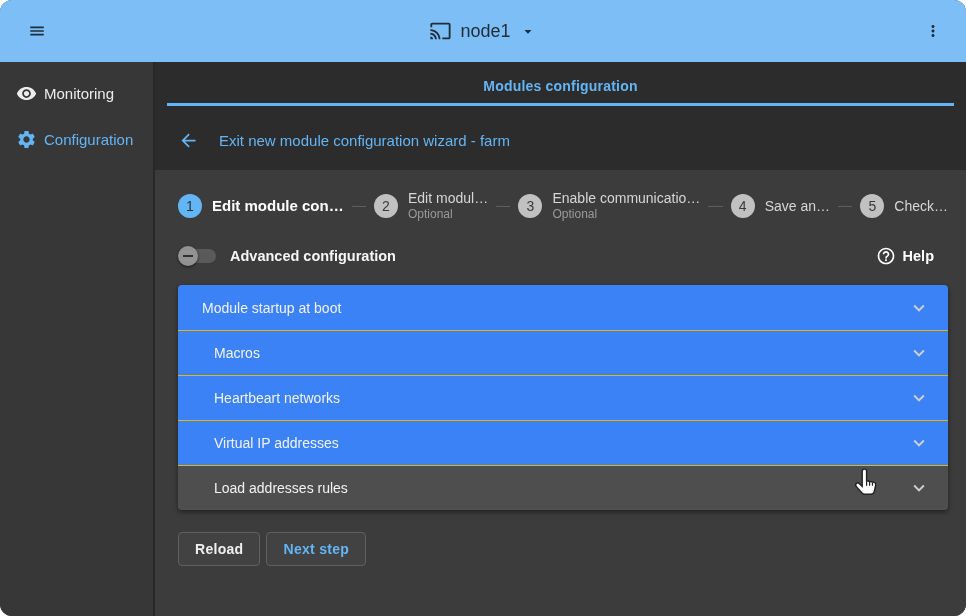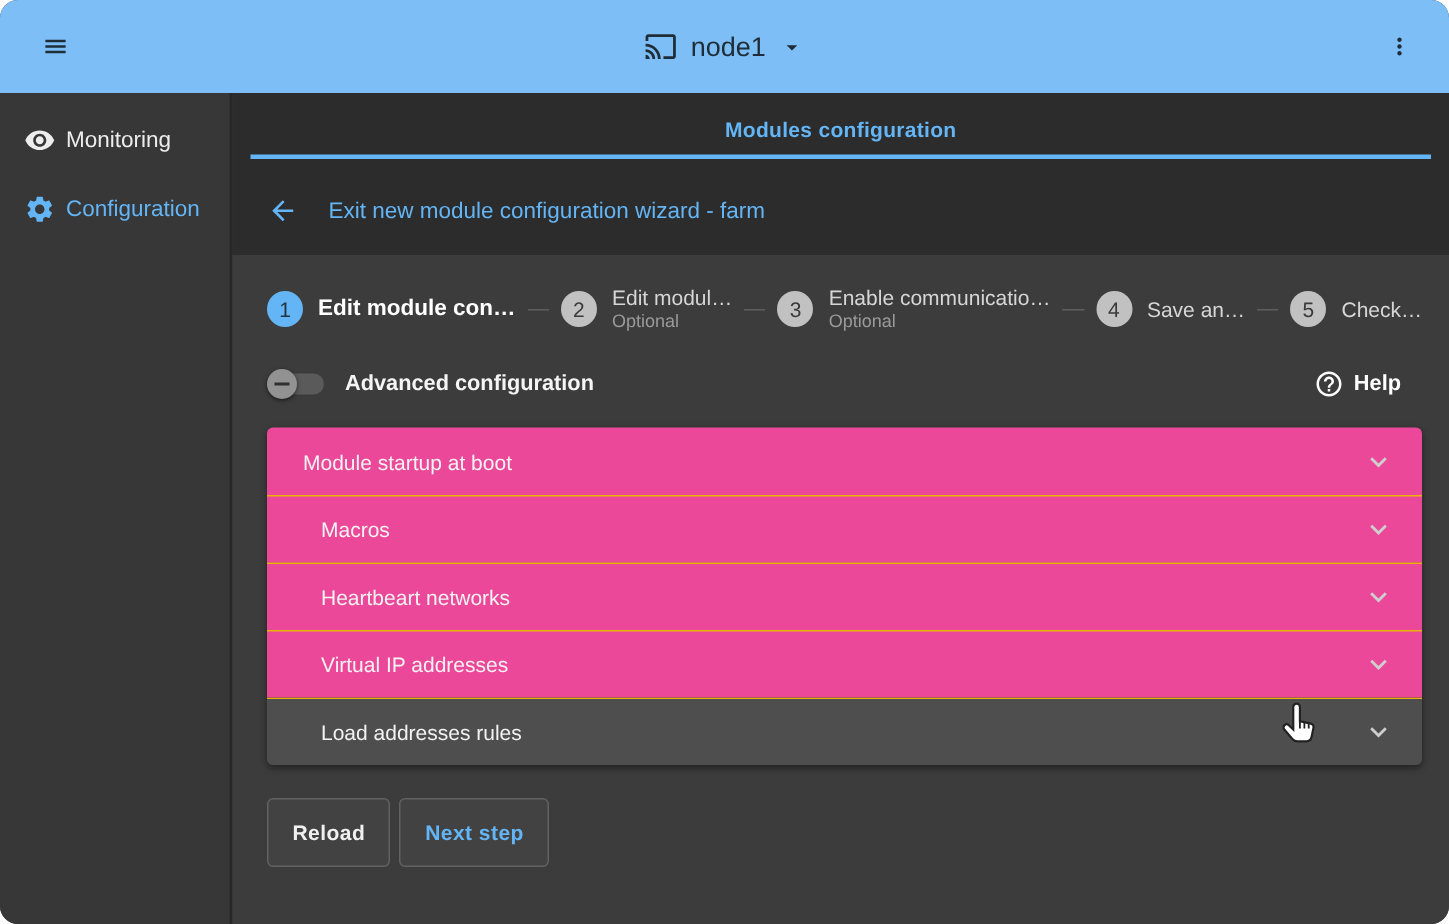--- a/index.html
+++ b/index.html
@@ -58,32 +58,32 @@
   .toggle-thumb{position:absolute;left:-2px;top:-3px;width:20px;height:20px;border-radius:50%;
     background:#929292;display:flex;align-items:center;justify-content:center;
     box-shadow:0 1px 3px rgba(0,0,0,.55);}
   .toggle-minus{width:10px;height:2px;background:#2f2f2f;}
   .adv-label{margin-left:14px;color:#f5f5f5;font-weight:700;font-size:14.5px;}
   .help-btn{margin-left:auto;display:flex;align-items:center;gap:7px;background:none;border:none;
     color:#ffffff;font-weight:700;font-size:14.5px;cursor:pointer;font-family:Liberation Sans, sans-serif;padding-right:14px;}
   .help-btn svg{fill:#ffffff;}
 
   .accordion{margin-top:11px;border-radius:4px;box-shadow:0 2px 5px rgba(0,0,0,.45);}
-  .panel{height:45px;background:#ec4899;display:flex;align-items:center;
+  .panel{height:45px;background:#3b82f6;display:flex;align-items:center;
     padding:0 18px 0 24px;cursor:pointer;box-sizing:border-box;}
   .panel + .panel{border-top:1px solid #eab308;padding-left:36px;}
   .panel:first-child{border-radius:4px 4px 0 0;}
   .panel:last-child{border-radius:0 0 4px 4px;}
   .panel.hovered{background:#4e4e4e;}
   .panel-title{flex:1;color:#f2f2f2;font-size:14px;font-weight:500;}
   .panel .chev{display:flex;align-items:center;}
   .panel .chev svg{fill:#cfcfcf;}
 
   .footer{margin-top:22px;display:flex;gap:6px;}
-  .btn{height:46px;padding:0 16px;border:1px solid #616161;border-radius:4px;
+  .btn{height:34px;padding:0 16px;border:1px solid #616161;border-radius:4px;
     background:rgba(255,255,255,0.03);font-family:inherit;font-size:14px;font-weight:700;
     color:#f0f0f0;cursor:pointer;letter-spacing:.3px;}
   .btn.primary{color:#64b5f6;}
 
   .cursor{position:absolute;left:852px;top:468px;z-index:10;pointer-events:none;}
 </style>
 </head>
 <body>
 
 <div id="app">

